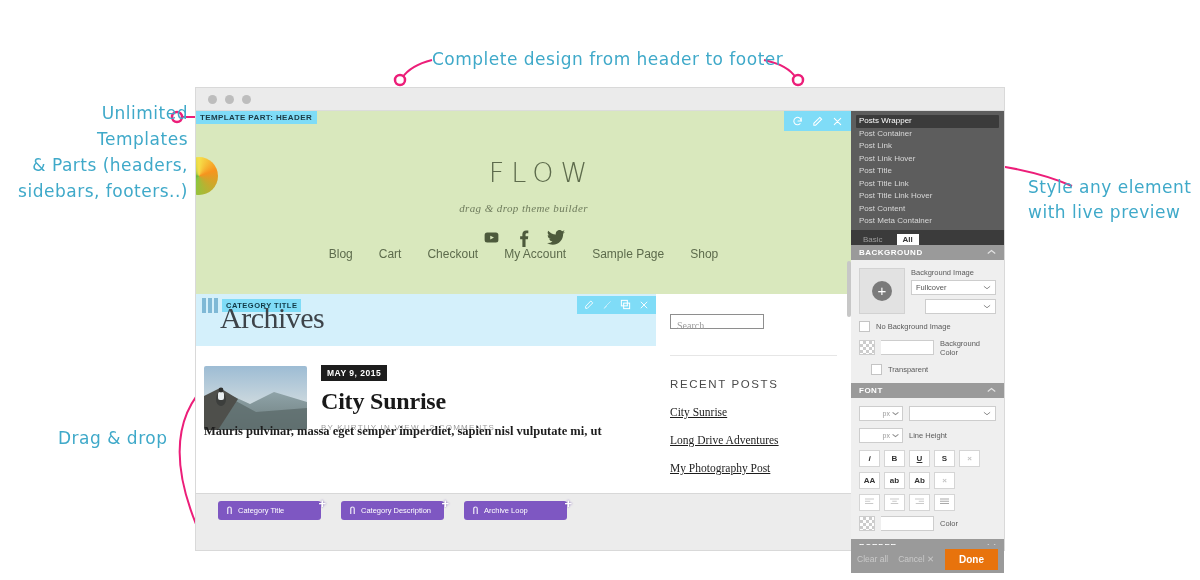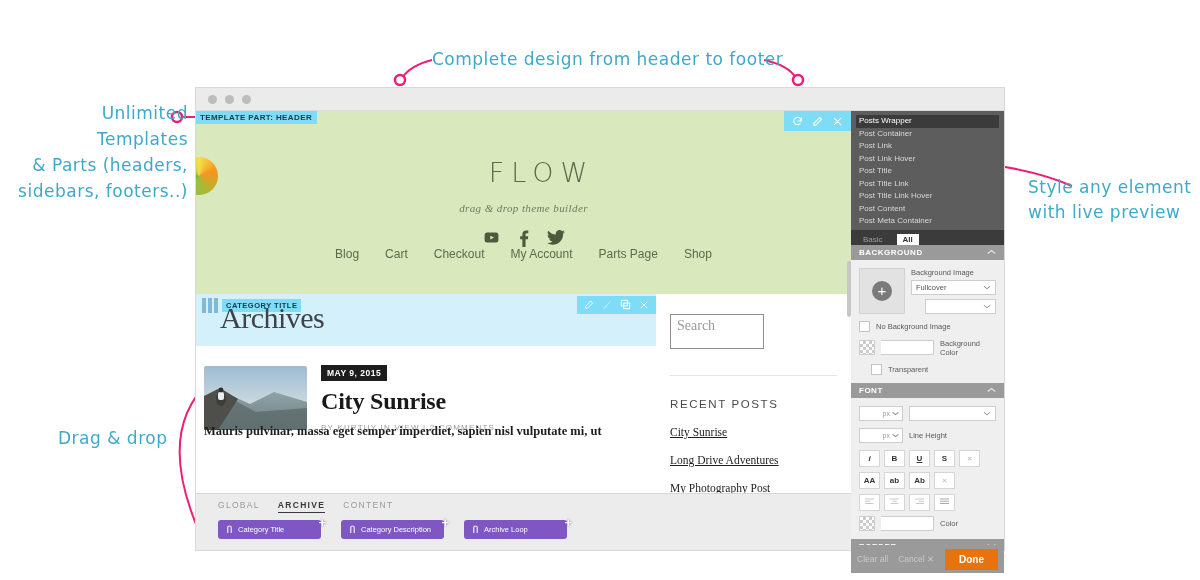--- a/index.html
+++ b/index.html
@@ -72,22 +72,22 @@
   .band-tools{position:absolute;right:0;top:2px;height:18px;background:#7fdcf7;display:flex;align-items:center;gap:8px;padding:0 7px;}
 
   .post{display:flex;padding:16px 0 0 8px;}
   .thumb{width:103px;height:64px;border-radius:2px;overflow:hidden;flex:none;margin-top:4px;}
   .post-body{margin-left:14px;}
   .date-badge{display:inline-block;background:#1d1d1d;color:#fff;font-size:8.5px;font-weight:bold;letter-spacing:.5px;padding:3px 6px;}
   .post-title{font-family:"Liberation Serif",serif;font-size:24px;color:#191919;margin-top:7px;font-weight:bold;letter-spacing:-.2px;}
   .post-meta{margin-top:8px;font-size:8px;color:#9a9a9a;letter-spacing:1.2px;}
   .post-excerpt{position:absolute;left:8px;top:128px;width:450px;font-family:"Liberation Serif",serif;font-size:12.5px;color:#1d1d1d;font-weight:bold;line-height:18px;}
 
-  .search-box{width:94px;height:35px;border:1px solid #8e8e8e;background:#fff;color:#9a9a9a;
-      font-family:"Liberation Serif",serif;font-size:14px;padding:0 6px;box-sizing:border-box;line-height:21px;}
+  .search-box{width:94px;height:15px;border:1px solid #8e8e8e;background:#fff;color:#9a9a9a;
+      font-family:"Liberation Serif",serif;font-size:10px;padding:0 6px;box-sizing:border-box;line-height:21px;}
   .side-rule{border-top:1px solid #e6e6e6;margin:26px 0 0 0;}
   .side-head{margin-top:22px;font-size:11.5px;letter-spacing:1.6px;color:#4a4a4a;}
   .side-link{display:block;margin-top:16px;font-family:"Liberation Serif",serif;font-size:11.5px;color:#1d1d1d;text-decoration:underline;}
 
   
   .dock{position:absolute;left:0;right:0;bottom:0;height:56px;background:#ececec;border-top:1px solid #d8d8d8;}
   .dock-tabs{display:flex;gap:18px;padding:6px 0 0 22px;font-size:8.5px;letter-spacing:1.3px;color:#9a9a9a;}
   .dock-tab.active{color:#3a3a3a;font-weight:bold;border-bottom:1px solid #3a3a3a;padding-bottom:2px;}
   .dock-items{display:flex;gap:20px;padding:7px 0 0 22px;}
   .chip{position:relative;background:#7e57c2;border-radius:3px;height:19px;min-width:85px;display:flex;align-items:center;gap:5px;padding:0 10px 0 8px;color:#fff;font-size:7.5px;}
@@ -207,21 +207,21 @@
                   <path d="M24 2.4a9.8 9.8 0 0 1-2.8.8A4.9 4.9 0 0 0 23.3.4a9.8 9.8 0 0 1-3.1 1.2A4.9 4.9 0 0 0 11.8 6a13.9 13.9 0 0 1-10.1-5.1A4.9 4.9 0 0 0 3.2 7.4 4.9 4.9 0 0 1 1 6.8v.1a4.9 4.9 0 0 0 3.9 4.8 4.9 4.9 0 0 1-2.2.1 4.9 4.9 0 0 0 4.6 3.4A9.9 9.9 0 0 1 0 17.3a13.9 13.9 0 0 0 7.5 2.2c9.1 0 14-7.5 14-14v-.6A10 10 0 0 0 24 2.4z"></path>
                 </svg>
             </span>
           </div>
 
           <div class="nav">
             <span>Blog</span>
             <span>Cart</span>
             <span>Checkout</span>
             <span>My Account</span>
-            <span>Parts Page</span>
+            <span>Sample Page</span>
             <span>Shop</span>
           </div>
         </div>
 
         <div class="content">
           <div class="main-col">
 
             <div class="archive-band">
               <span class="cat-icon">
                 <svg width="17" height="15" viewBox="0 0 17 15" fill="#7fb9d6">
@@ -293,25 +293,20 @@
             <div class="search-box">Search</div>
             <div class="side-rule"></div>
             <div class="side-head">RECENT POSTS</div>
             <a class="side-link">City Sunrise</a>
             <a class="side-link">Long Drive Adventures</a>
             <a class="side-link">My Photography Post</a>
           </div>
         </div>
 
         <div class="dock">
-          <div class="dock-tabs">
-            <span class="dock-tab">GLOBAL</span>
-            <span class="dock-tab active">ARCHIVE</span>
-            <span class="dock-tab">CONTENT</span>
-          </div>
           <div class="dock-items">
             <div class="chip">
               <svg width="7" height="9" viewBox="0 0 8 10" fill="none" stroke="#fff" stroke-width="1.4">
                   <path d="M2 9V3a2 2 0 0 1 4 0v6"></path>
                 </svg>
               <span>Category Title</span>
               <span class="plus">+</span>
             </div>
             <div class="chip">
               <svg width="7" height="9" viewBox="0 0 8 10" fill="none" stroke="#fff" stroke-width="1.4">

